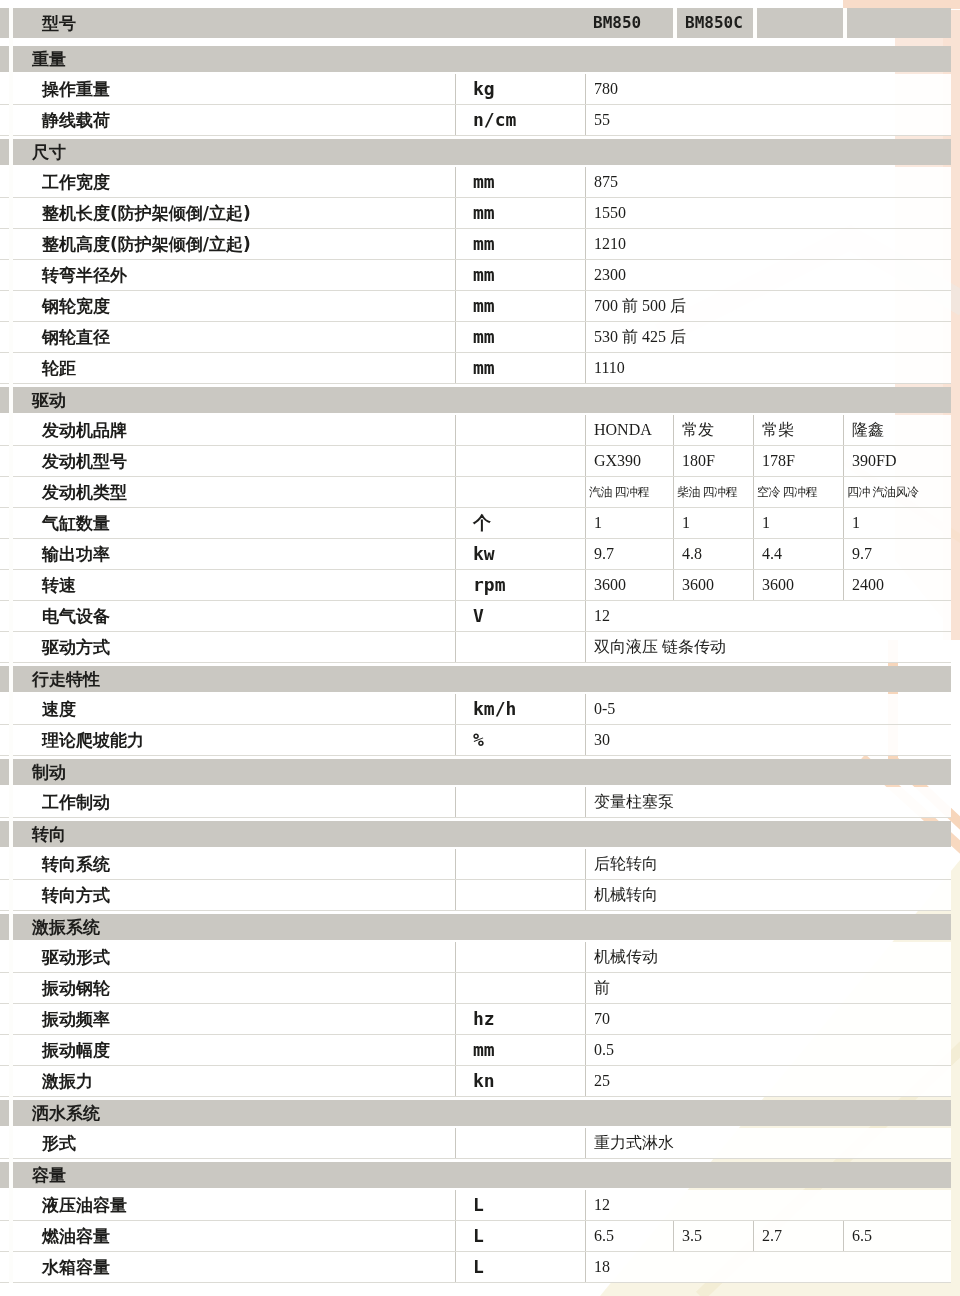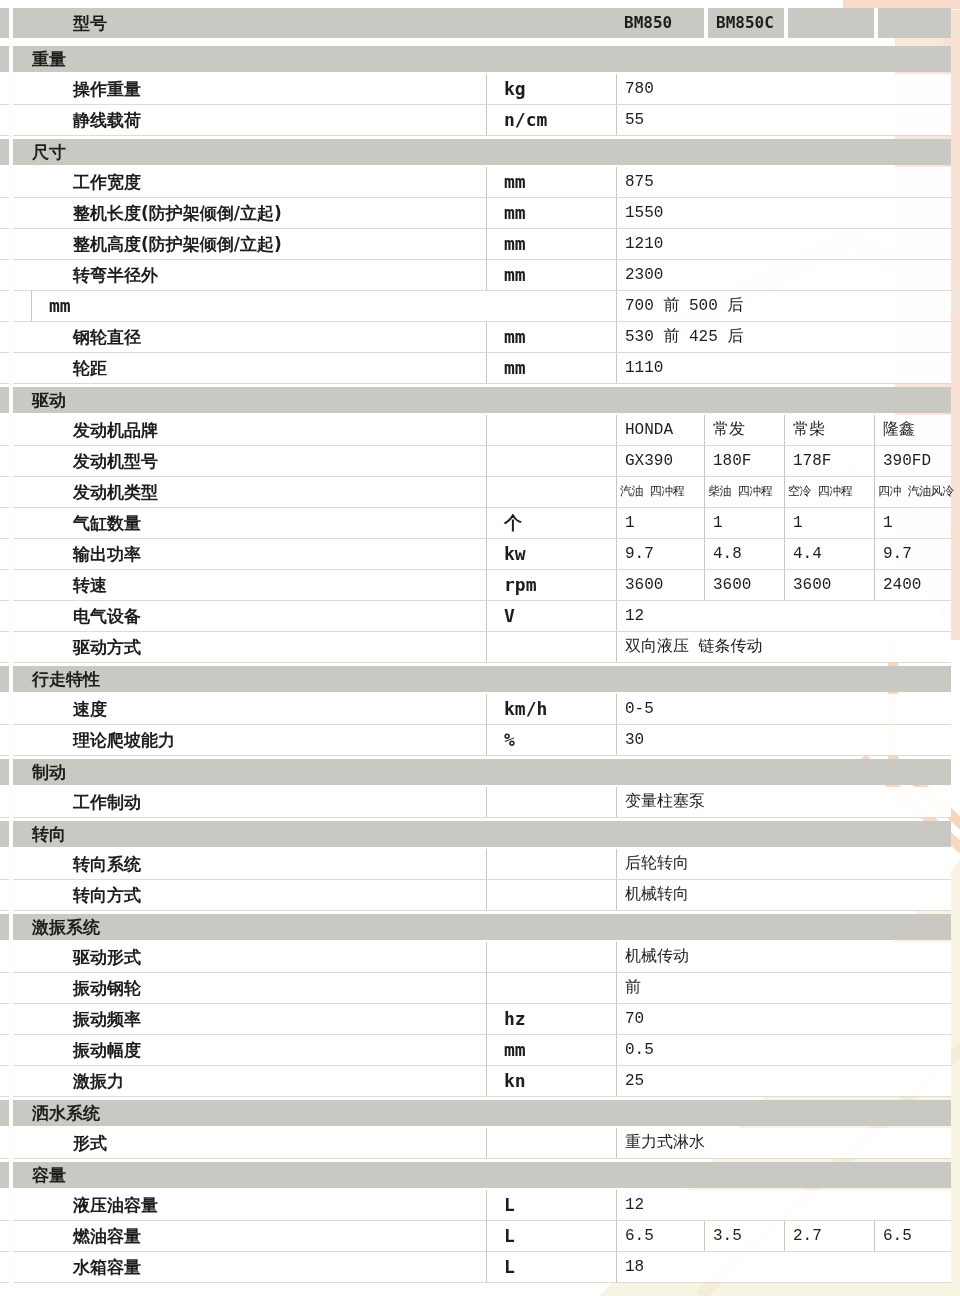--- a/index.html
+++ b/index.html
@@ -16,21 +16,20 @@
     position:absolute;left:0;top:8px;width:951px;z-index:2;
   }
   .left-gap{
     position:absolute;left:9px;top:0;width:4px;height:100%;
     background:#fdfdfb;z-index:4;
   }
   .grid{
     display:grid;
     grid-template-columns:455px 130px 88px 80px 90px 108px;
     box-sizing:border-box;
-    padding-left:31px;
   }
   .cell{box-sizing:border-box;overflow:hidden;white-space:nowrap;}
   
   .model-row{
     height:30px;line-height:30px;
     background:#cac8c2;
     margin-bottom:8px;
   }
   .model-row .c-label{padding-left:42px;font-weight:bold;font-size:17px;}
   .model-row .c-model{
@@ -56,21 +55,21 @@
   .row .c-label{padding-left:42px;font-weight:bold;font-size:17px;}
   .row .c-unit{
     border-left:1px solid #c9c7c0;
     padding-left:17px;
     font-family:"DejaVu Sans Mono","DejaVu Sans",monospace;
     font-size:18px;font-weight:700;
   }
   .row .c-val{
     border-left:1px solid #c9c7c0;
     padding-left:8px;
-    font-family:Liberation Mono, monospace;
+    font-family:Liberation Serif, serif;
     font-size:16px;
   }
   .row .c-val.span{grid-column:3 / 7;}
   .row.small .c-val{font-size:12px;padding-left:3px;letter-spacing:-0.5px;}
 </style>
 </head>
 <body>
 
 <div class="page">
 
@@ -124,20 +123,21 @@
       <div class="cell c-label">整机高度(防护架倾倒/立起)</div>
       <div class="cell c-unit">mm</div>
     <div class="cell c-val span">1210</div>
         </div>
         <div class="grid row">
       <div class="cell c-label">转弯半径外</div>
       <div class="cell c-unit">mm</div>
     <div class="cell c-val span">2300</div>
         </div>
         <div class="grid row">
+      <div class="cell c-label">钢轮宽度</div>
       <div class="cell c-unit">mm</div>
     <div class="cell c-val span">700 前 500 后</div>
         </div>
         <div class="grid row">
       <div class="cell c-label">钢轮直径</div>
       <div class="cell c-unit">mm</div>
     <div class="cell c-val span">530 前 425 后</div>
         </div>
         <div class="grid row">
       <div class="cell c-label">轮距</div>

